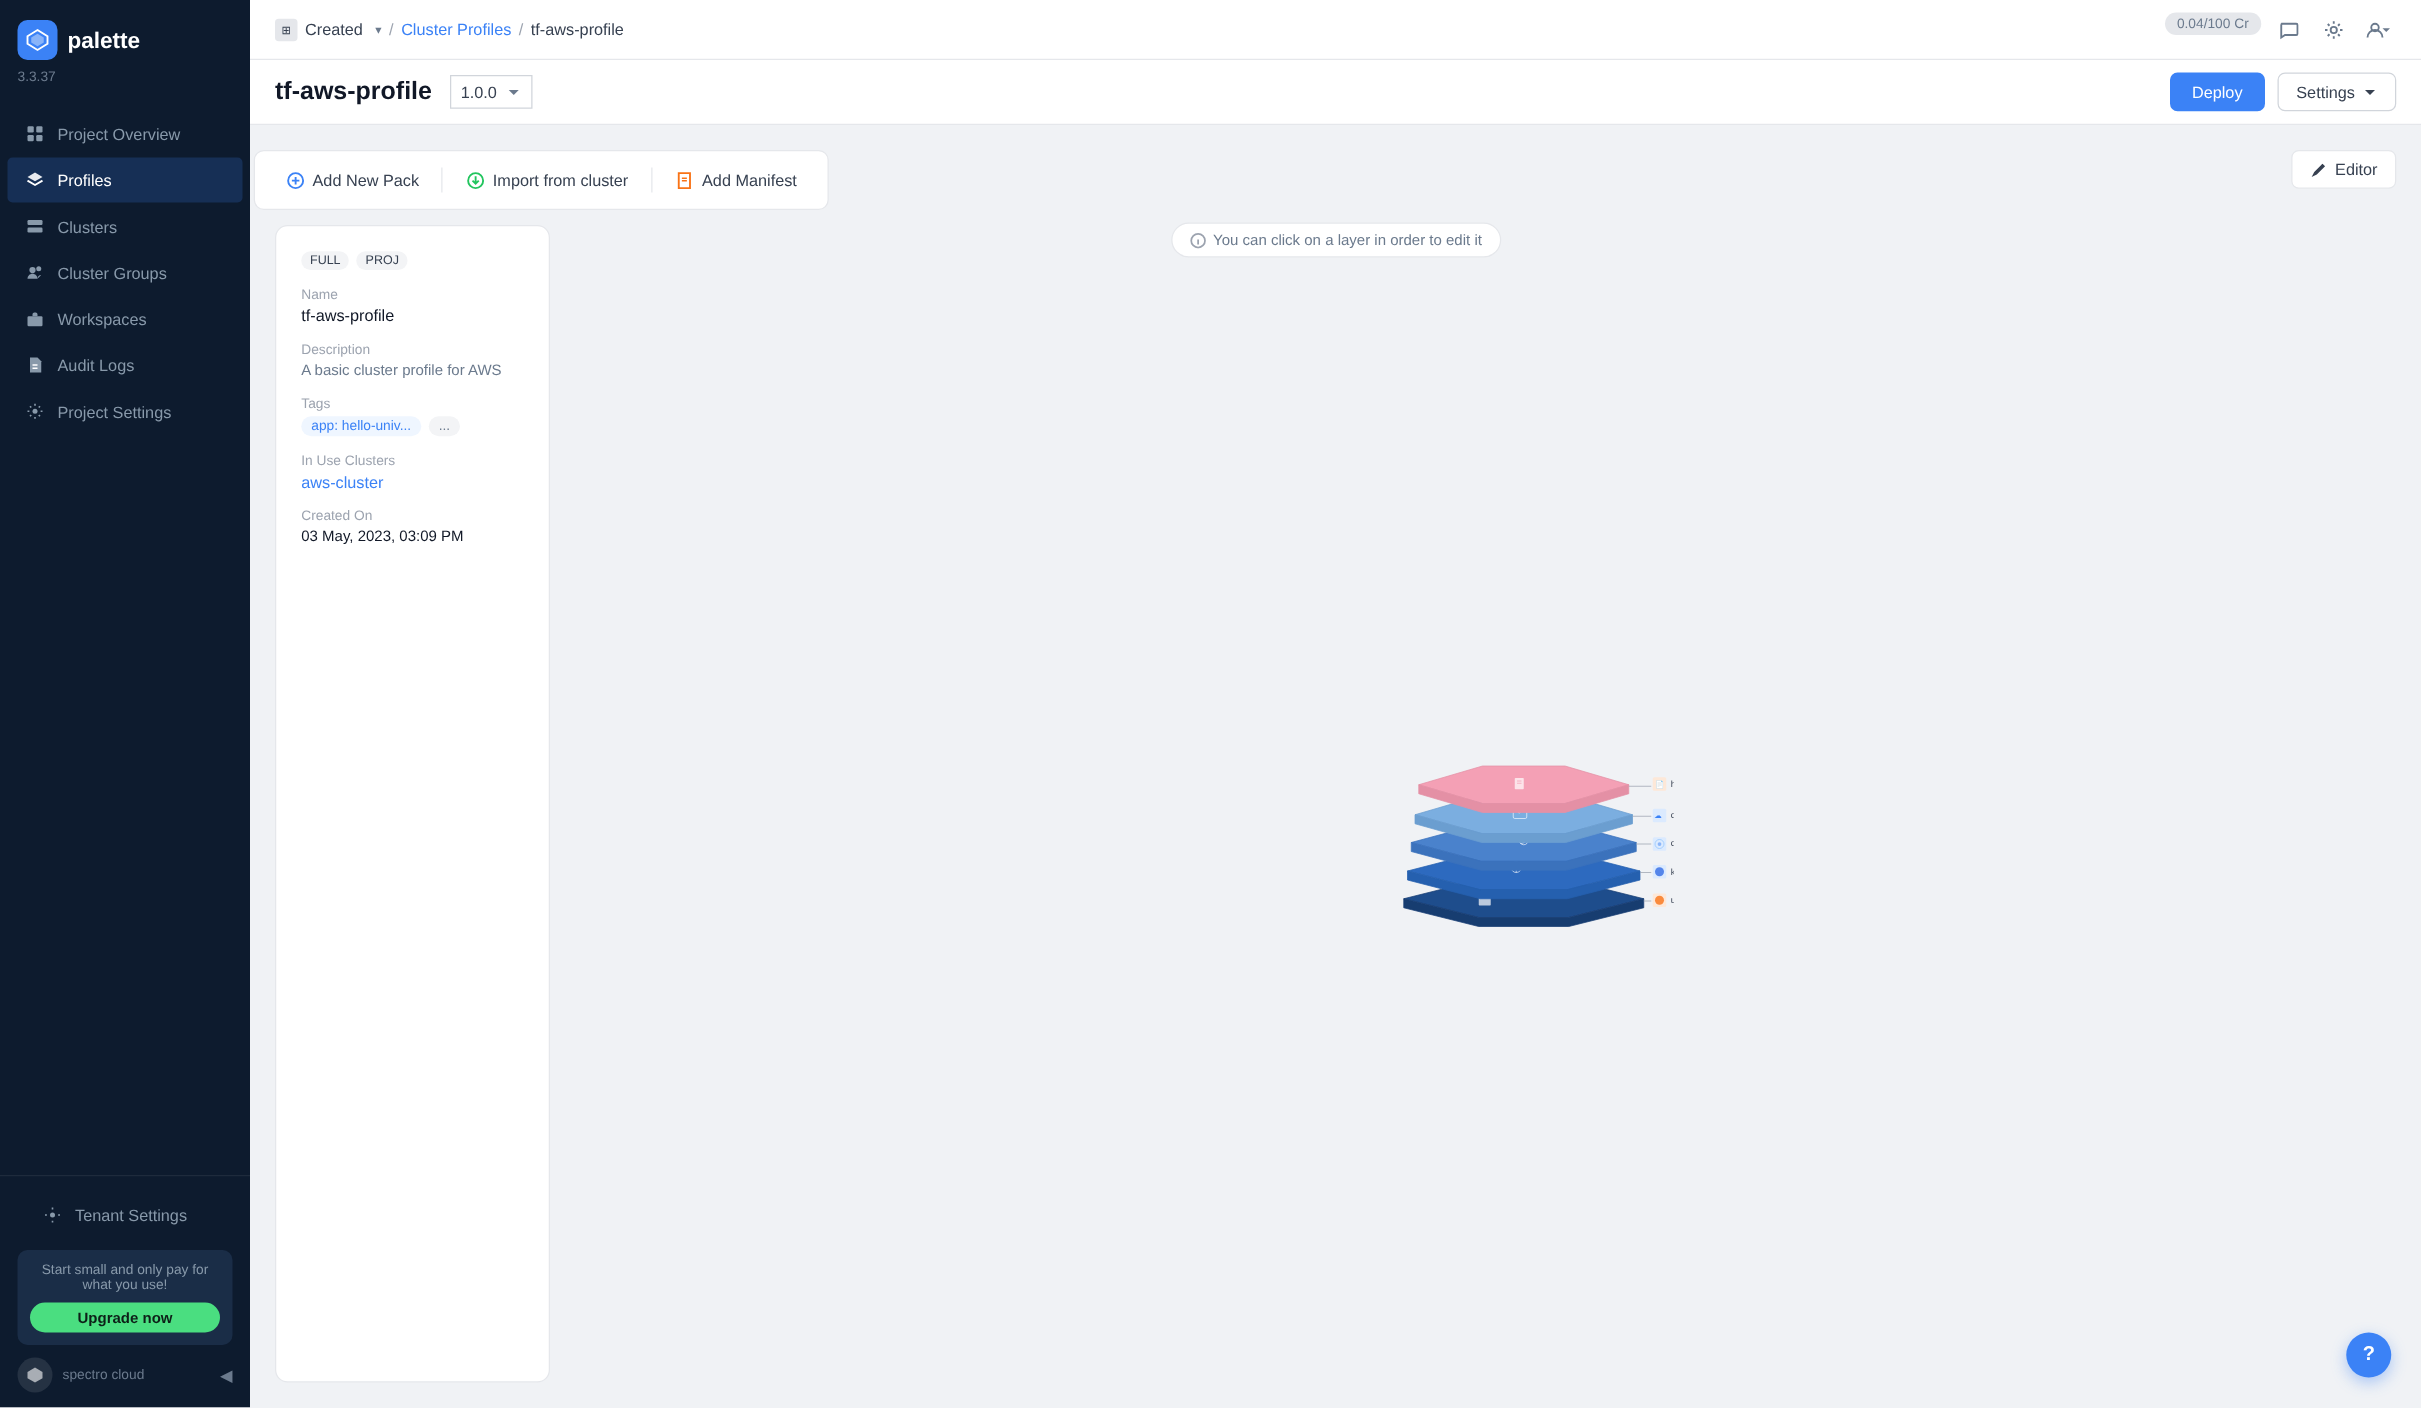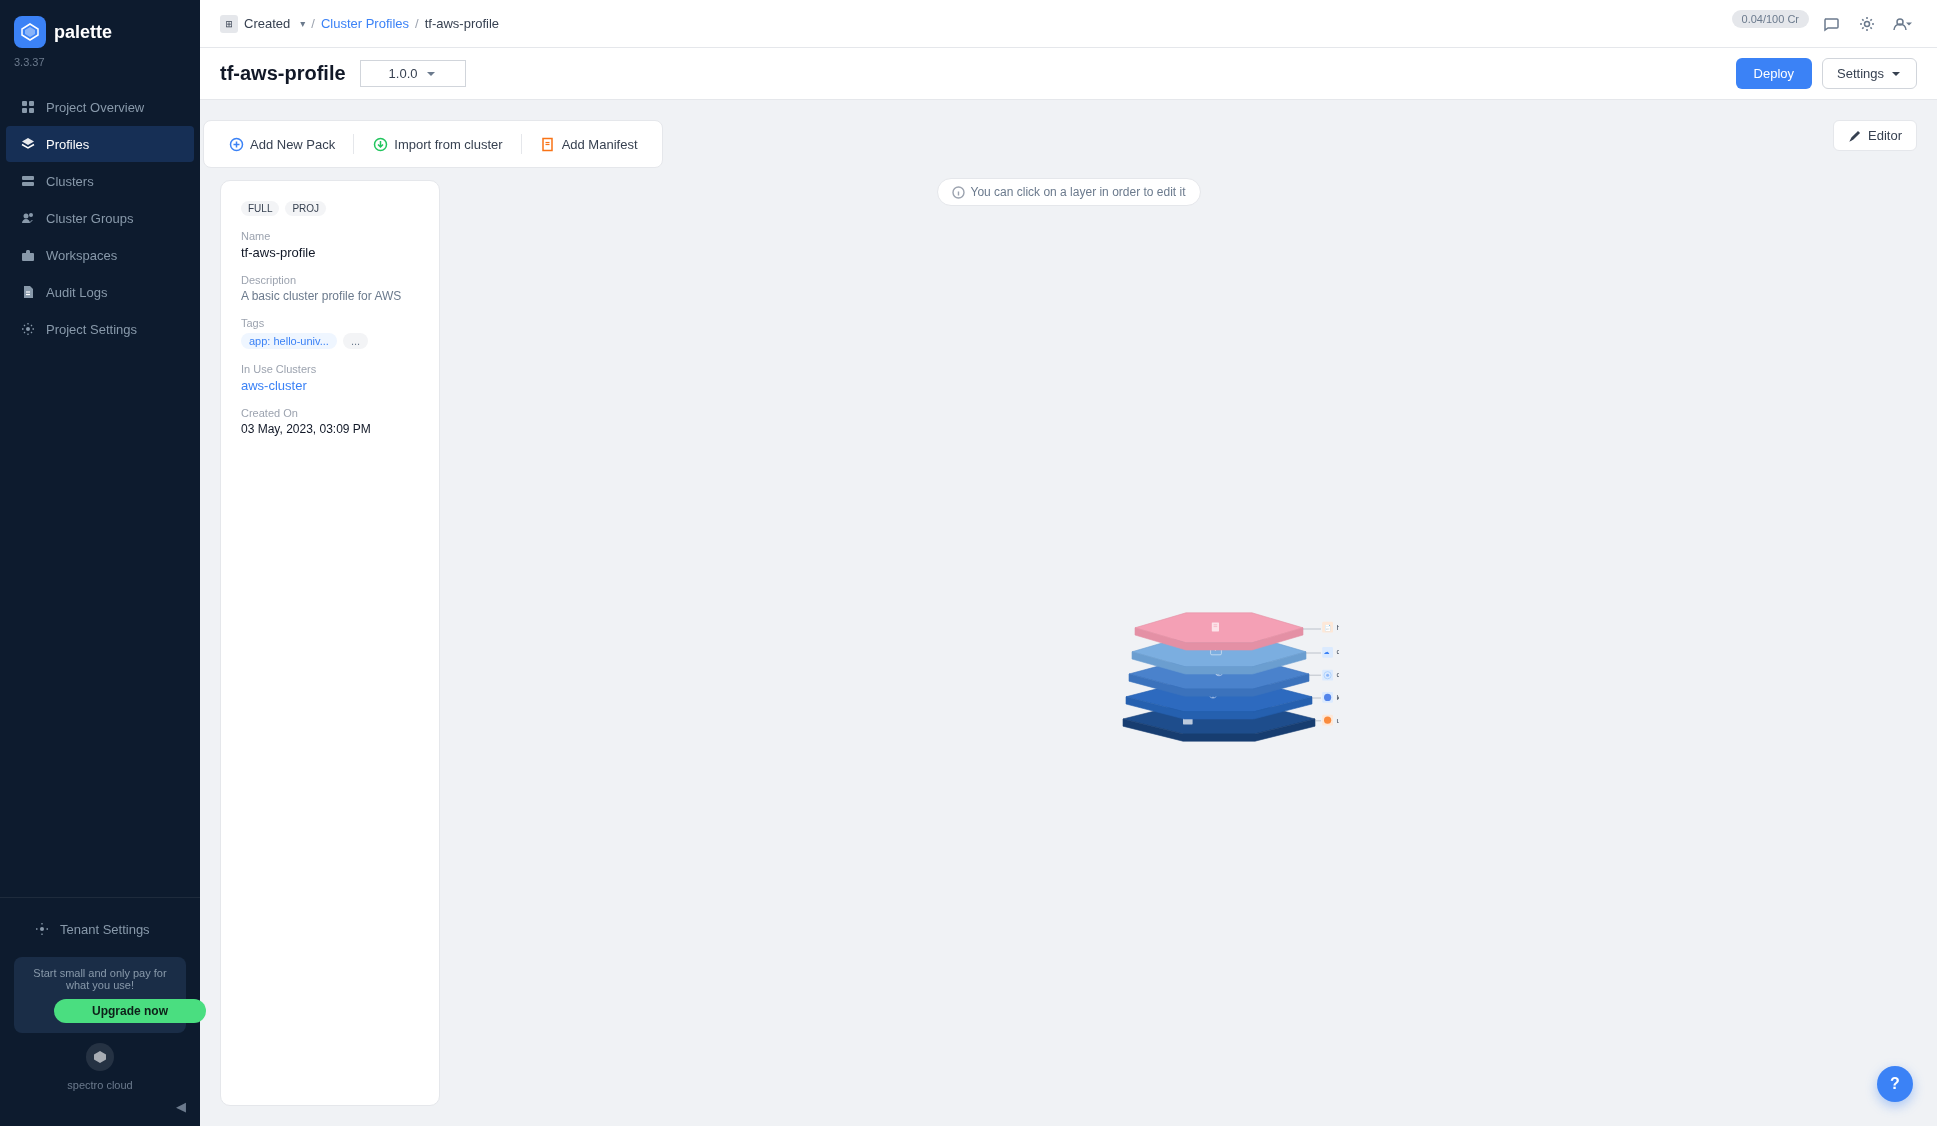--- a/index.html
+++ b/index.html
@@ -11,22 +11,22 @@
     .sidebar-logo-icon { width: 32px; height: 32px; background: #3b82f6; border-radius: 8px; display: flex; align-items: center; justify-content: center; font-weight: bold; font-size: 14px; color: white; }
     .sidebar-logo-text { font-size: 18px; font-weight: 700; color: white; }
     .sidebar-version { font-size: 11px; color: #6b7a8d; padding: 0 14px 12px; }
     .sidebar-nav { flex: 1; padding: 8px 0; }
     .sidebar-item { display: flex; align-items: center; gap: 10px; padding: 10px 14px; cursor: pointer; color: #8899aa; font-size: 13px; border-radius: 4px; margin: 1px 6px; transition: background 0.15s; }
     .sidebar-item.active { background: rgba(59,130,246,0.2); color: #fff; }
     .sidebar-item-icon { width: 16px; height: 16px; display: flex; align-items: center; justify-content: center; flex-shrink: 0; }
     .sidebar-bottom { padding: 12px 14px; border-top: 1px solid rgba(255,255,255,0.07); }
     .sidebar-upgrade { background: #1a2d47; border-radius: 8px; padding: 10px; margin-bottom: 10px; }
     .sidebar-upgrade-text { font-size: 11px; color: #8899aa; text-align: center; margin-bottom: 8px; }
-    .sidebar-upgrade-btn { background: #4ade80; color: #0d2018; font-size: 12px; font-weight: 600; border: none; border-radius: 20px; padding: 5px 14px; cursor: pointer; width: 100%; margin-left: 30px; }
-    .sidebar-footer { display: flex; align-items: center; gap: 8px; flex-direction: column; }
+    .sidebar-upgrade-btn { background: #4ade80; color: #0d2018; font-size: 12px; font-weight: 600; border: none; border-radius: 20px; padding: 5px 14px; cursor: pointer; width: 100%; }
+    .sidebar-footer { display: flex; align-items: center; gap: 8px; }
     .sidebar-footer-icon { width: 28px; height: 28px; background: rgba(255,255,255,0.1); border-radius: 50%; display: flex; align-items: center; justify-content: center; font-size: 10px; }
     .sidebar-footer-text { font-size: 11px; color: #6b7a8d; }
     .sidebar-collapse { margin-left: auto; color: #6b7a8d; cursor: pointer; }
 
     
     .main { flex: 1; display: flex; flex-direction: column; overflow: hidden; }
 
     
     .topbar { background: #fff; border-bottom: 1px solid #e5e7eb; padding: 0 20px; height: 48px; display: flex; align-items: center; gap: 12px; flex-shrink: 0; }
     .breadcrumb { display: flex; align-items: center; gap: 6px; font-size: 13px; }
@@ -36,21 +36,21 @@
     .breadcrumb-link { color: #3b82f6; cursor: pointer; }
     .breadcrumb-current { color: #374151; }
     .breadcrumb-dropdown { margin-left: 4px; color: #6b7a8d; font-size: 10px; }
     .topbar-right { margin-left: auto; display: flex; align-items: flex-start; gap: 8px; }
     .topbar-usage { background: #e5e7eb; border-radius: 10px; padding: 3px 10px; font-size: 11px; color: #6b7a8d; }
     .topbar-icon-btn { width: 28px; height: 28px; display: flex; align-items: center; justify-content: center; color: #6b7a8d; cursor: pointer; border-radius: 4px; }
 
     
     .page-header { background: #fff; border-bottom: 1px solid #e5e7eb; padding: 10px 20px; display: flex; align-items: center; gap: 14px; flex-shrink: 0; }
     .page-title { font-size: 20px; font-weight: 600; color: #111827; }
-    .version-select { border: 1px solid #d1d5db; border-radius: 0; padding: 5px 28px; font-size: 13px; color: #374151; background: white; cursor: pointer; display: flex; align-items: center; gap: 8px; }
+    .version-select { border: 1px solid #d1d5db; border-radius: 0; padding: 5px 8px; font-size: 13px; color: #374151; background: white; cursor: pointer; display: flex; align-items: center; gap: 8px; }
     .page-header-right { margin-left: auto; display: flex; gap: 10px; }
     .btn-deploy { background: #3b82f6; color: white; border: none; border-radius: 6px; padding: 7px 18px; font-size: 13px; font-weight: 500; cursor: pointer; }
     .btn-settings { background: white; color: #374151; border: 1px solid #d1d5db; border-radius: 6px; padding: 7px 14px; font-size: 13px; font-weight: 500; cursor: pointer; display: flex; align-items: center; gap: 6px; }
 
     
     .content { flex: 1; overflow: auto; padding: 20px; display: flex; gap: 20px; position: relative; }
 
     
     .toolbar { background: #fff; border: 1px solid #e5e7eb; border-radius: 8px; padding: 10px 14px; display: inline-flex; align-items: center; gap: 4px; position: absolute; top: 20px; left: 3px; z-index: 10; }
     .toolbar-btn { display: flex; align-items: center; gap: 6px; padding: 5px 10px; border-radius: 5px; cursor: pointer; font-size: 13px; color: #374151; background: none; border: none; }

